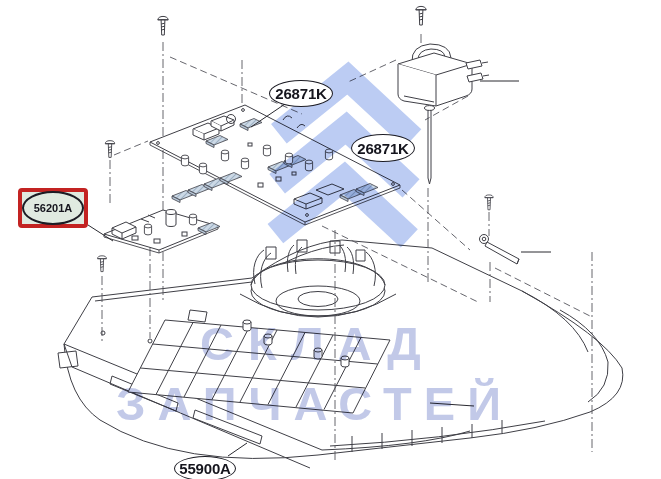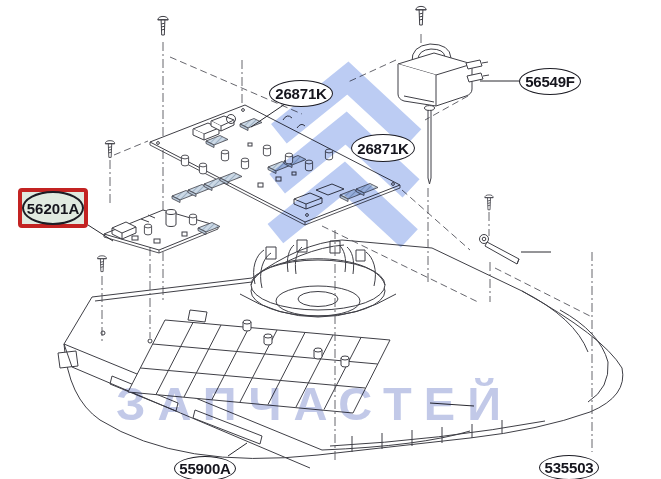--- a/index.html
+++ b/index.html
@@ -15,21 +15,21 @@
   #wm-line2{left:116px;top:376px;letter-spacing:12px;}
   
   .plabel{position:absolute;display:flex;align-items:center;justify-content:center;
           border:1.7px solid #1c1c24;border-radius:50%;background:#fff;
           font-weight:bold;font-size:15px;color:#15151d;letter-spacing:-0.2px;z-index:5;}
   .hlbox{position:absolute;left:18px;top:188px;width:70px;height:40px;box-sizing:border-box;
          border:4px solid #c32322;border-radius:4px;background:#e0eae0;z-index:5;
          display:flex;align-items:center;justify-content:center;}
   .hlbox .inner-ellipse{width:58px;height:30px;border:2px solid #1c1c24;border-radius:50%;
          display:flex;align-items:center;justify-content:center;
-         font-weight:bold;font-size:15px;color:#15151d;}
+         font-weight:bold;font-size:11px;color:#15151d;}
 </style>
 </head>
 <body>
 
 <div id="stage">
 
 <svg id="art" width="661" height="479" viewBox="0 0 661 479">
   <defs>
     <pattern id="hatch" width="4" height="4" patternUnits="userSpaceOnUse" patternTransform="rotate(45)">
       <rect width="4" height="4" fill="#ccd9e6"></rect>
@@ -251,32 +251,31 @@
 </svg>
 
 <div class="wm">
   <svg width="661" height="479" viewBox="0 0 661 479">
     <g stroke="rgba(160,182,238,0.7)" stroke-width="25" fill="none" stroke-linejoin="miter" transform="rotate(2 345 160)">
       <path d="M278,136 L345,78 L412,136"></path>
       <path d="M278,186 L345,128 L412,186"></path>
       <path d="M278,236 L345,178 L412,236"></path>
     </g>
   </svg>
+  <div id="wm-line1" class="wm-text">СКЛАД</div>
   <div id="wm-line2" class="wm-text">ЗАПЧАСТЕЙ</div>
 </div>
 
 <div class="plabel" style="left:269px;top:80px;width:62px;height:25px;">26871K</div>
 
 <div class="plabel" style="left:351px;top:134px;width:62px;height:26px;">26871K</div>
 
-<div class="plabel" style="left:519px;top:68px;width:60px;height:25px;">56549F</div>
 
 <div class="hlbox">
   <div class="inner-ellipse">56201A</div>
 </div>
 
 
 
 <div class="plabel" style="left:174px;top:456px;width:60px;height:23px;">55900A</div>
 
-<div class="plabel" style="left:539px;top:455px;width:58px;height:23px;">535503</div>
 
 </div>
 
 </body></html>

